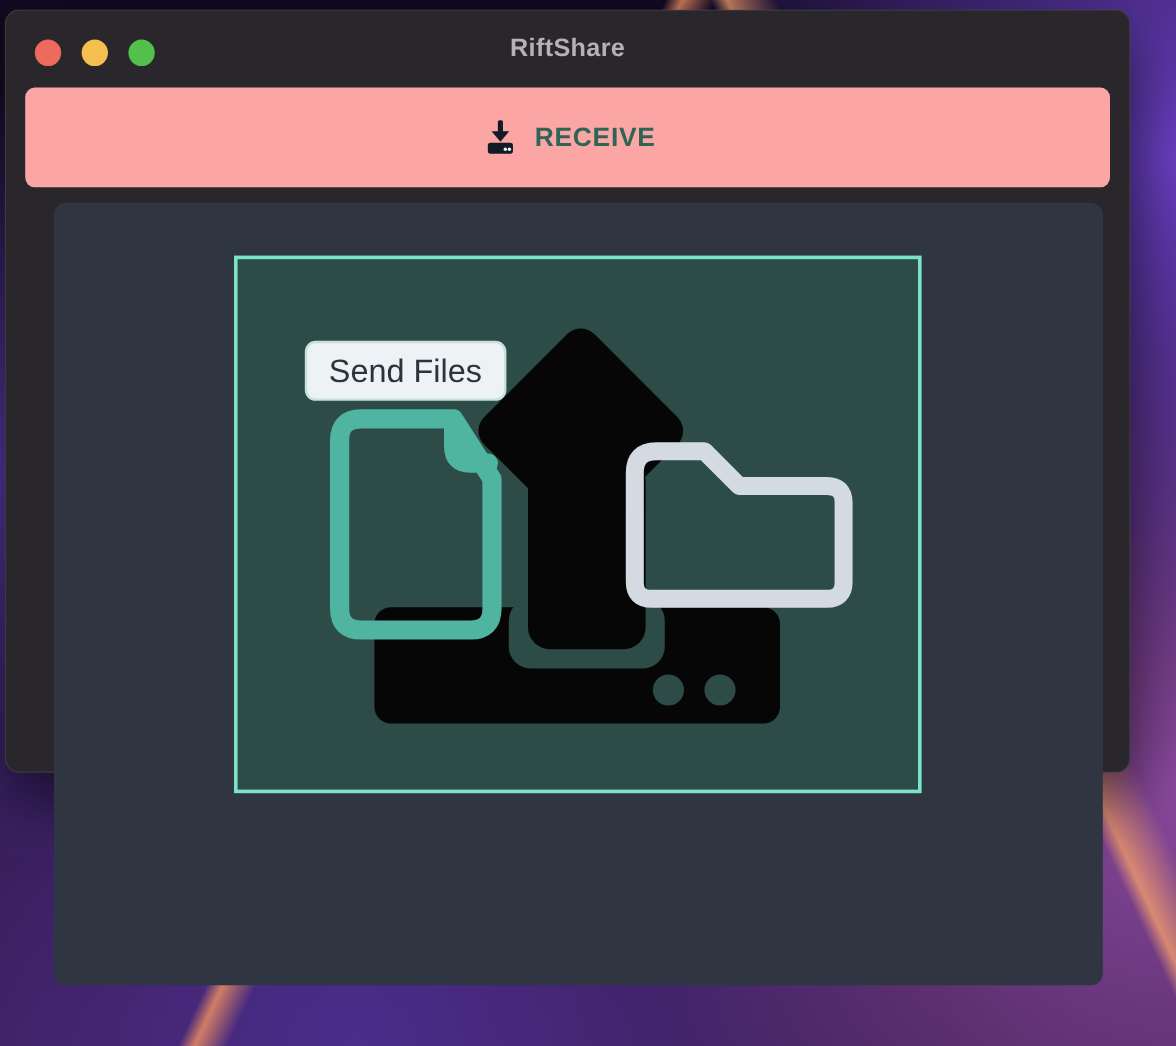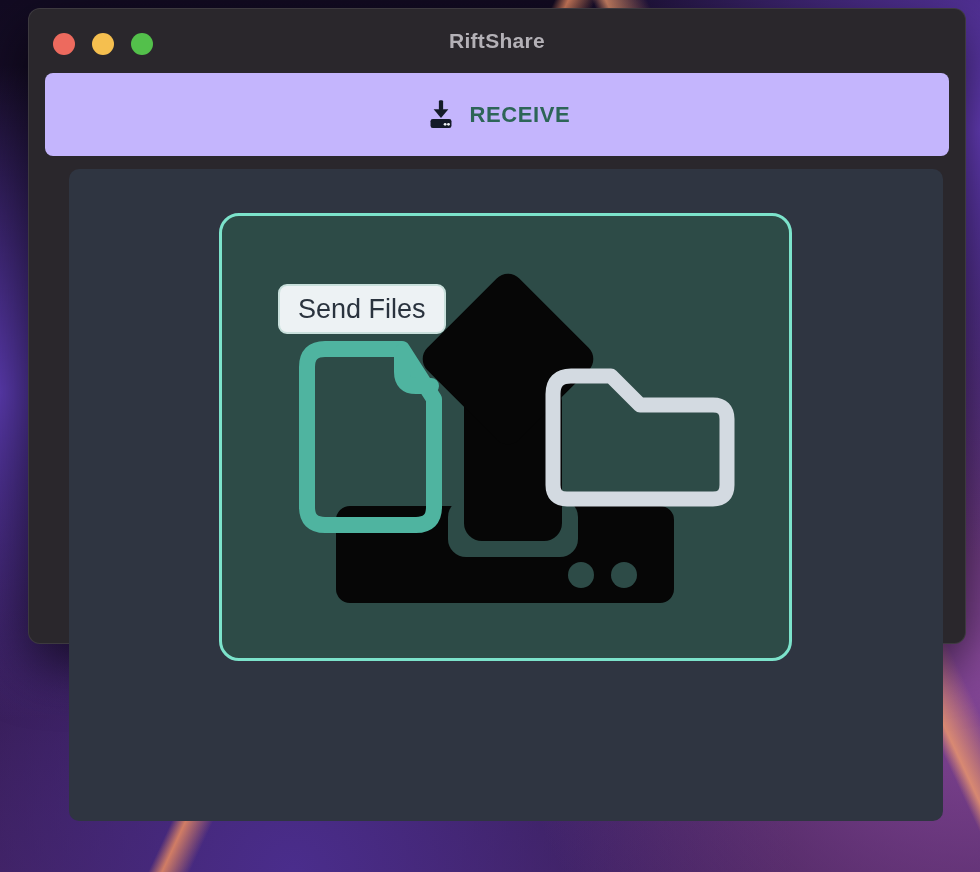--- a/index.html
+++ b/index.html
@@ -13,21 +13,21 @@
       linear-gradient(65deg, rgba(233,150,110,0) 72%, rgba(233,150,110,.85) 73%, rgba(233,150,110,0) 76%),
       radial-gradient(circle at 0% 45%, #5b3bb0 0%, rgba(91,59,176,0) 30%),
       radial-gradient(circle at 100% 15%, #6b40c4 0%, rgba(107,64,196,0) 35%),
       radial-gradient(circle at 100% 75%, #8b4a9e 0%, rgba(139,74,158,0) 40%),
       radial-gradient(circle at 30% 100%, #4a2d8c 0%, rgba(74,45,140,0) 45%),
       linear-gradient(180deg, #120b22 0%, #241238 55%, #3a1c4e 100%);
   }
 
   
   .window {
-    position:absolute; left:28px; top:8px; width:938px; height:636px;
+    position:absolute; left:4px; top:8px; width:938px; height:636px;
     background:#2a272c; border-radius:12px;
     border:1px solid rgba(255,255,255,.09);
     box-shadow:0 22px 55px rgba(0,0,0,.65);
   }
 
   .titlebar { position:relative; height:64px; }
   .traffic { position:absolute; left:24px; top:24px; display:flex; gap:17px; }
   .light { width:22px; height:22px; border-radius:50%; }
   .light.red { background:#ed6a5e; }
   .light.yellow { background:#f5bf4f; }
@@ -36,35 +36,35 @@
     position:absolute; left:0; right:0; top:0; height:64px;
     display:flex; align-items:center; justify-content:center;
     color:#b4b1b7; font-size:21px; font-weight:bold; letter-spacing:.3px;
   }
 
   
   .tabrow { display:flex; gap:7px; margin:0 16px; height:83px; }
   .tab {
     flex:1; border:none; border-radius:8px; cursor:pointer;
     display:flex; align-items:center; justify-content:center; gap:12px;
-    background:#c4b5fd; color:#2d6557;
+    background:#fca5a5; color:#2d6557;
     font-family:"Liberation Sans", sans-serif;
     font-size:22px; font-weight:bold; letter-spacing:.6px;
   }
   .tab.active { background:#2e5b52; color:#e9f5f1; }
   .tab .ticon { width:34px; height:34px; flex:none; display:block; }
 
   
   .panel {
     margin:13px 24px 0 40px; width:874px; height:652px;
     background:#2f3541; border-radius:10px; position:relative;
   }
   .dropzone {
     position:absolute; left:150px; top:44px; width:573px; height:448px;
-    background:#2d4b47; border:3px solid #7ce3cb; border-radius:20px;
+    background:#2d4b47; border:3px solid #7ce3cb; border-radius:0;
   }
   .dropart { position:absolute; left:-3px; top:-3px; }
   .chip {
     position:absolute; left:56px; top:68px; height:50px;
     padding:0 18px; display:flex; align-items:center;
     background:#edf2f4; border:2px solid #c9e0dc; border-radius:9px;
     color:#2a333e; font-size:27px;
   }
 </style>
 </head>

